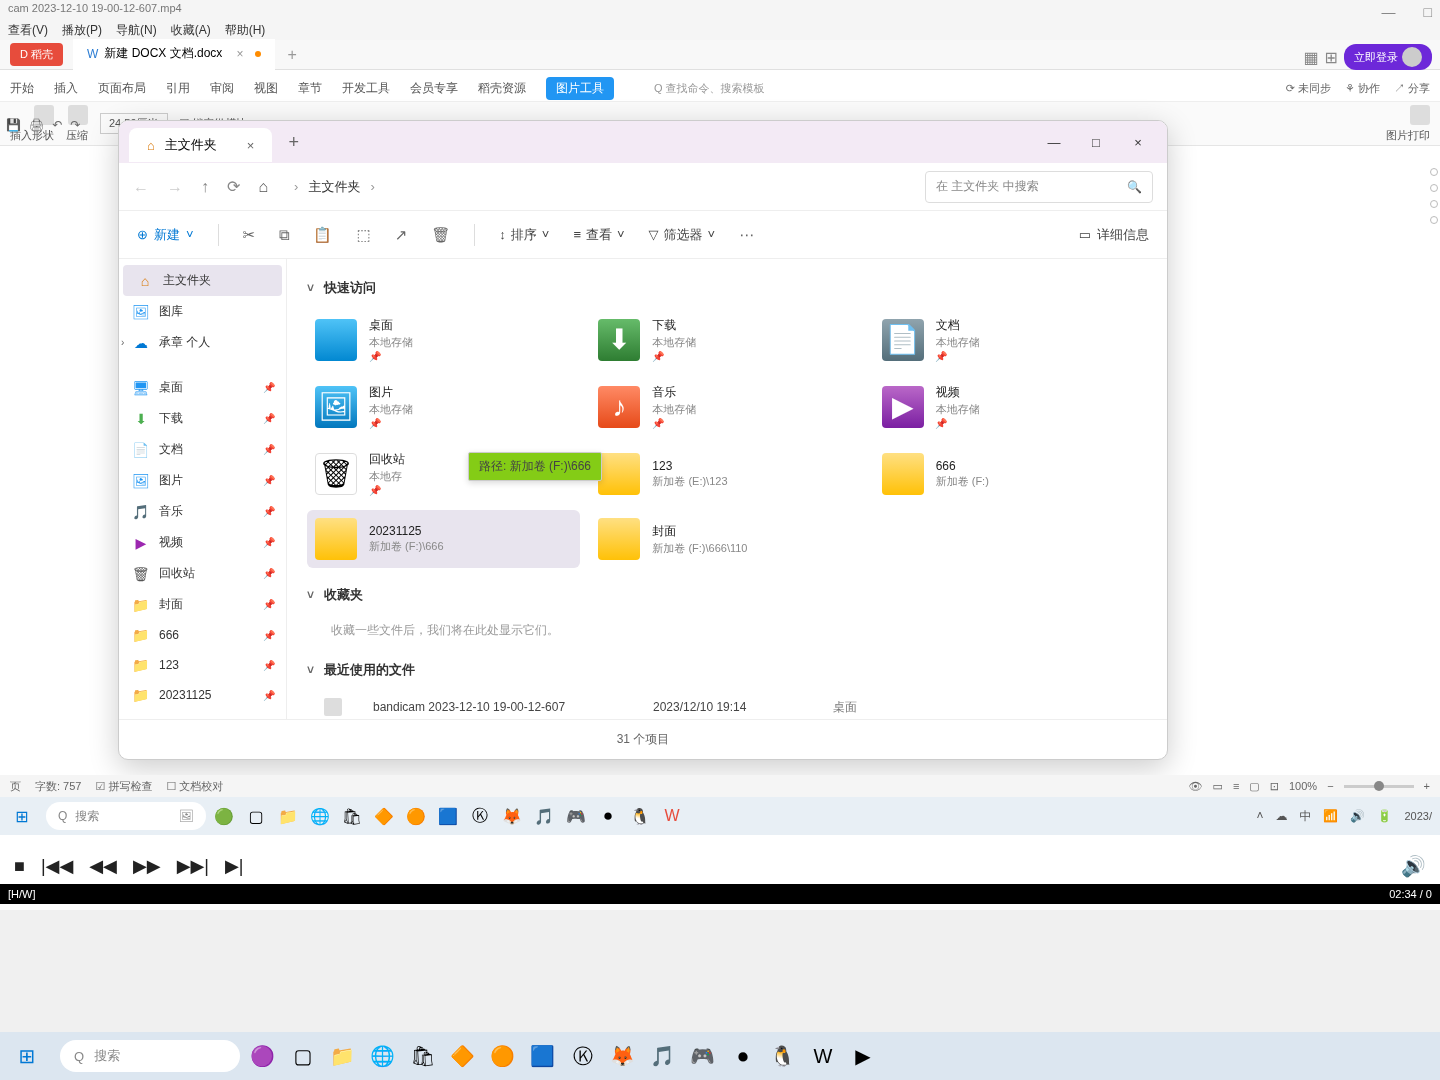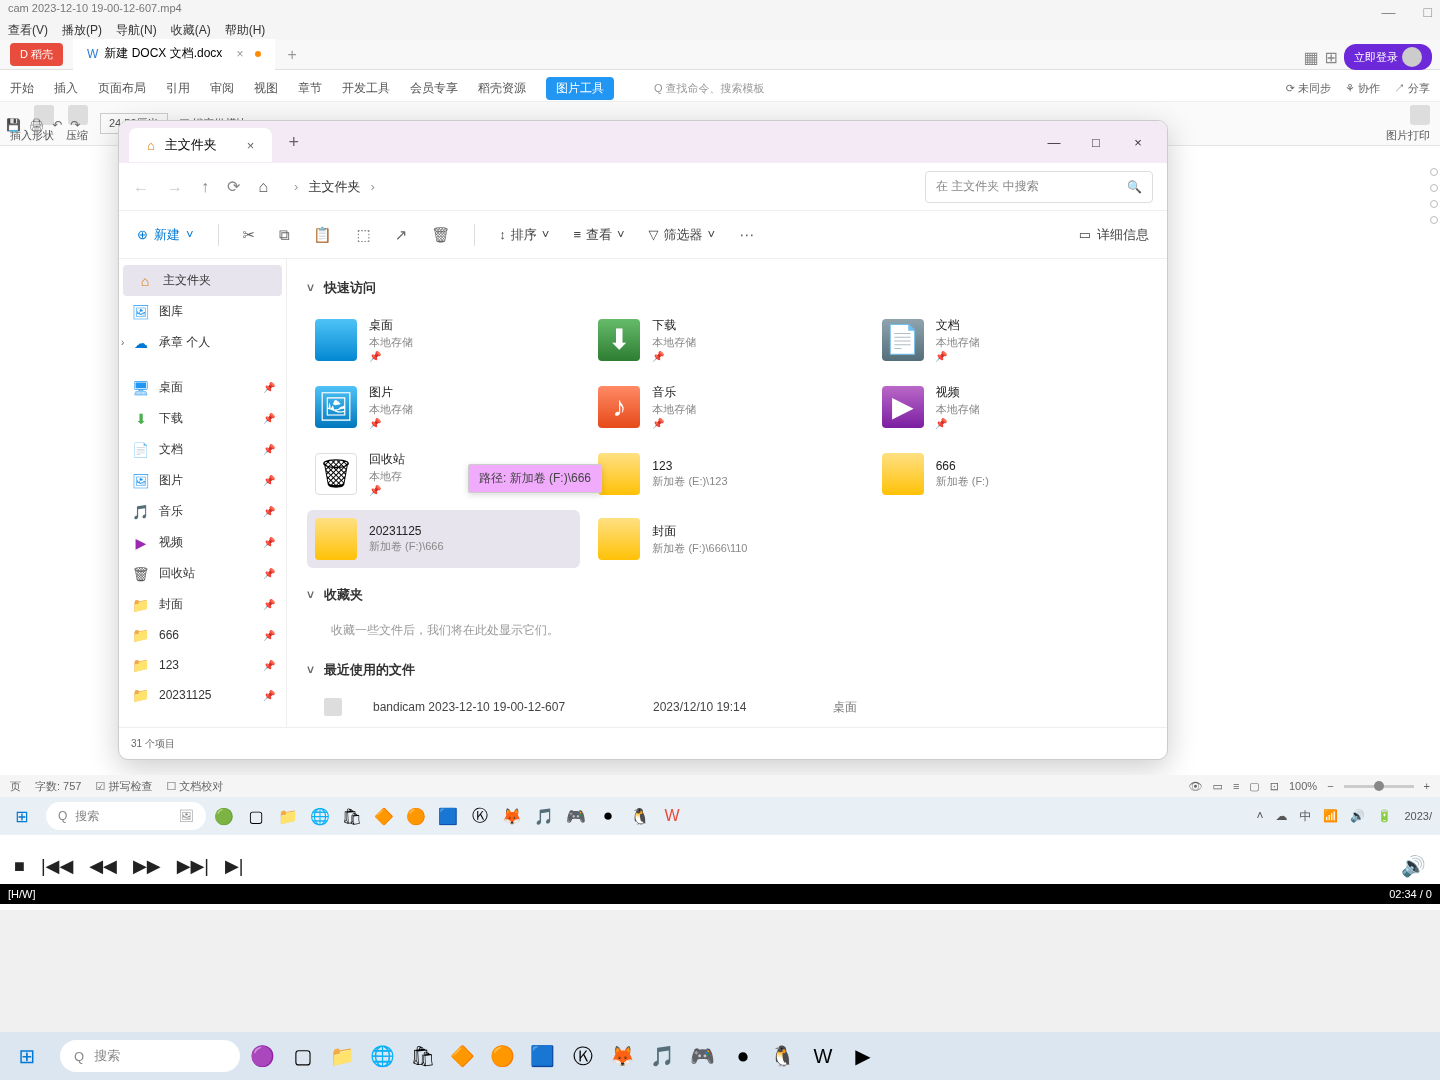--- a/index.html
+++ b/index.html
@@ -90,30 +90,30 @@
 .ic-pic { background: linear-gradient(#4fc3f7,#0277bd); color:#fff; }
 .ic-music { background: linear-gradient(#ff8a65,#e64a19); color:#fff; }
 .ic-video { background: linear-gradient(#ba68c8,#7b1fa2); color:#fff; }
 .ic-recycle { background: #fff; border: 1px solid #ddd; }
 .ic-folder { background: linear-gradient(#ffe082,#ffc107); }
 .gi-text { display: flex; flex-direction: column; gap: 1px; }
 .gi-name { font-size: 12px; color: #222; }
 .gi-sub { font-size: 11px; color: #888; }
 .gi-pin { font-size: 10px; color: #999; }
 
-.tooltip { position: absolute; top: 452px; left: 468px; background: #f0abfc; border: 1px solid #ccc; padding: 5px 10px; font-size: 12px; color: #444; box-shadow: 0 2px 6px rgba(0,0,0,0.15); z-index: 50; border-radius: 2px; margin-top: 12px; }
+.tooltip { position: absolute; top: 452px; left: 468px; background: #84cc16; border: 1px solid #ccc; padding: 5px 10px; font-size: 12px; color: #444; box-shadow: 0 2px 6px rgba(0,0,0,0.15); z-index: 50; border-radius: 2px; }
 
 .fav-empty { font-size: 12px; color: #999; padding: 6px 0 14px 24px; }
 
 .recent-list { margin-top: 4px; }
 .recent-row { display: grid; grid-template-columns: 40px 260px 160px 80px; gap: 20px; padding: 7px 6px; font-size: 12px; color: #444; align-items: center; }
 .recent-icon { width: 18px; height: 18px; background: #ddd; border-radius: 2px; margin: 0 auto; }
 .recent-loc { color: #777; }
 
-.explorer-status { height: 32px; border-top: 1px solid #eee; padding: 3px 12px; font-size: 10px; color: #666; display: flex; align-items: center; }
+.explorer-status { height: 40px; border-top: 1px solid #eee; padding: 3px 12px; font-size: 12px; color: #666; display: flex; align-items: center; justify-content: center; }
 
 
 .wps-status { position: absolute; top: 775px; left: 0; right: 0; height: 22px; background: #f5f5f5; display: flex; align-items: center; padding: 0 10px; font-size: 11px; color: #666; gap: 14px; }
 .wps-status-right { margin-left: auto; display: flex; gap: 10px; align-items: center; }
 .zoom-slider { width: 70px; height: 3px; background: #ccc; position: relative; }
 .zoom-handle { width: 10px; height: 10px; background: #888; border-radius: 50%; position: absolute; top: -4px; left: 30px; }
 
 
 .inner-taskbar { position: absolute; top: 797px; left: 0; right: 0; height: 38px; background: #e8eff5; display: flex; align-items: center; padding: 0 8px; gap: 4px; }
 .taskbar-search { width: 160px; height: 28px; background: #fff; border-radius: 14px; display: flex; align-items: center; padding: 0 12px; font-size: 12px; color: #888; gap: 8px; margin-left: 6px; }

